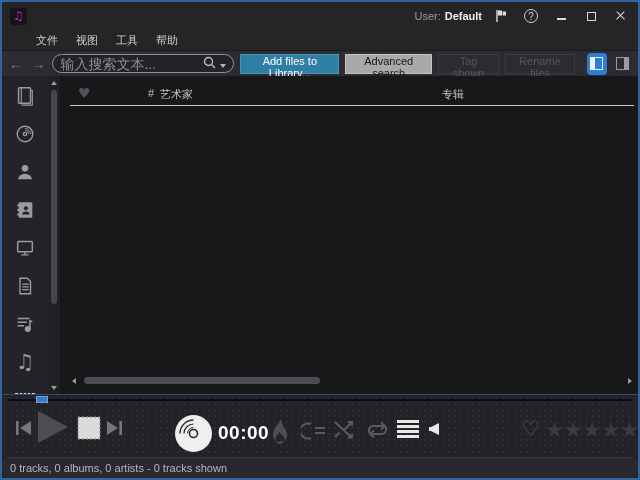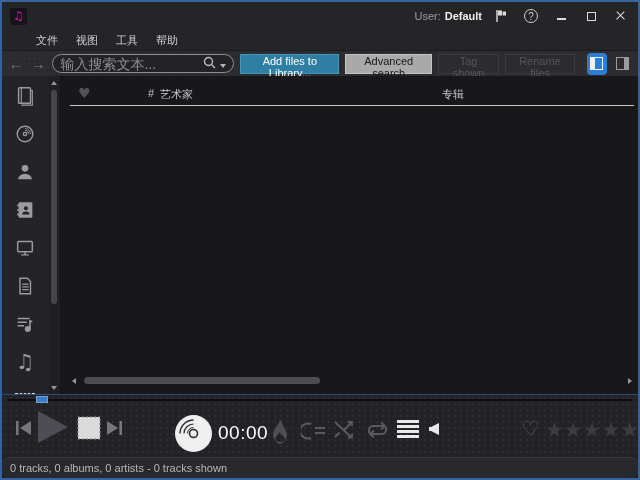--- a/index.html
+++ b/index.html
@@ -66,21 +66,21 @@
   .col-album{ position:absolute; left:340px; top:3px;margin-left:32px; }
   .hscroll{ position:absolute; left:10px; right:4px; bottom:6px; height:14px;}
   .hthumb{ position:absolute; left:14px; top:3px; width:236px; height:7px; border-radius:4px; background:#4c4c51;}
   .h-arrow{ position:absolute; top:3px; width:8px; height:8px; display:flex; align-items:center; justify-content:center;}
 
   
   .player{ height:63px; flex:0 0 auto; background:#232327; background-image:radial-gradient(circle,#2e2e33 0.7px,transparent 0.8px); background-size:6px 6px; border-top:1px solid #2a4a80; position:relative;}
   .seek-track{ position:absolute; top:4px; left:6px; right:6px; height:2px; background:#0c0c0f;}
   .seek-handle{ position:absolute; top:1px; width:12px; height:7px; background:#3e7bc4; border:1px solid #6ba3dd;}
   .pc{ position:absolute; } 
-  .time{ color:#ffffff; font-size:19px; font-weight:normal; letter-spacing:0.5px;}
+  .time{ color:#ffffff; font-size:19px; font-weight:bold; letter-spacing:0.5px;}
   .hamburger div{ width:22px; height:2.6px; background:#e9e9e9; margin:2.4px 0;}
   .vol-track{ position:absolute; left:440px; top:431px; }
   .volume-wrap{ width:62px; height:4px; background:#8c8c8f; border-radius:2px; position:relative; overflow:hidden;}
   .volume-fill{ position:absolute; left:0; top:0; bottom:0; background:#e23ad2;}
   .heart-outline{ font-family:"DejaVu Sans",sans-serif; font-size:21px; color:#5c5c61;}
   .stars{ display:flex; gap:0px; }
   .star{ font-family:"DejaVu Sans",sans-serif; font-size:21px; color:#3b3b40; letter-spacing:0;}
 
   
   .statusbar{ height:21px; flex:0 0 auto; background:#29292d; border-top:1px solid #3a3a3e; display:flex; align-items:center; padding-left:8px; color:#b8b8bc; font-size:11px;border-radius:7px;}

